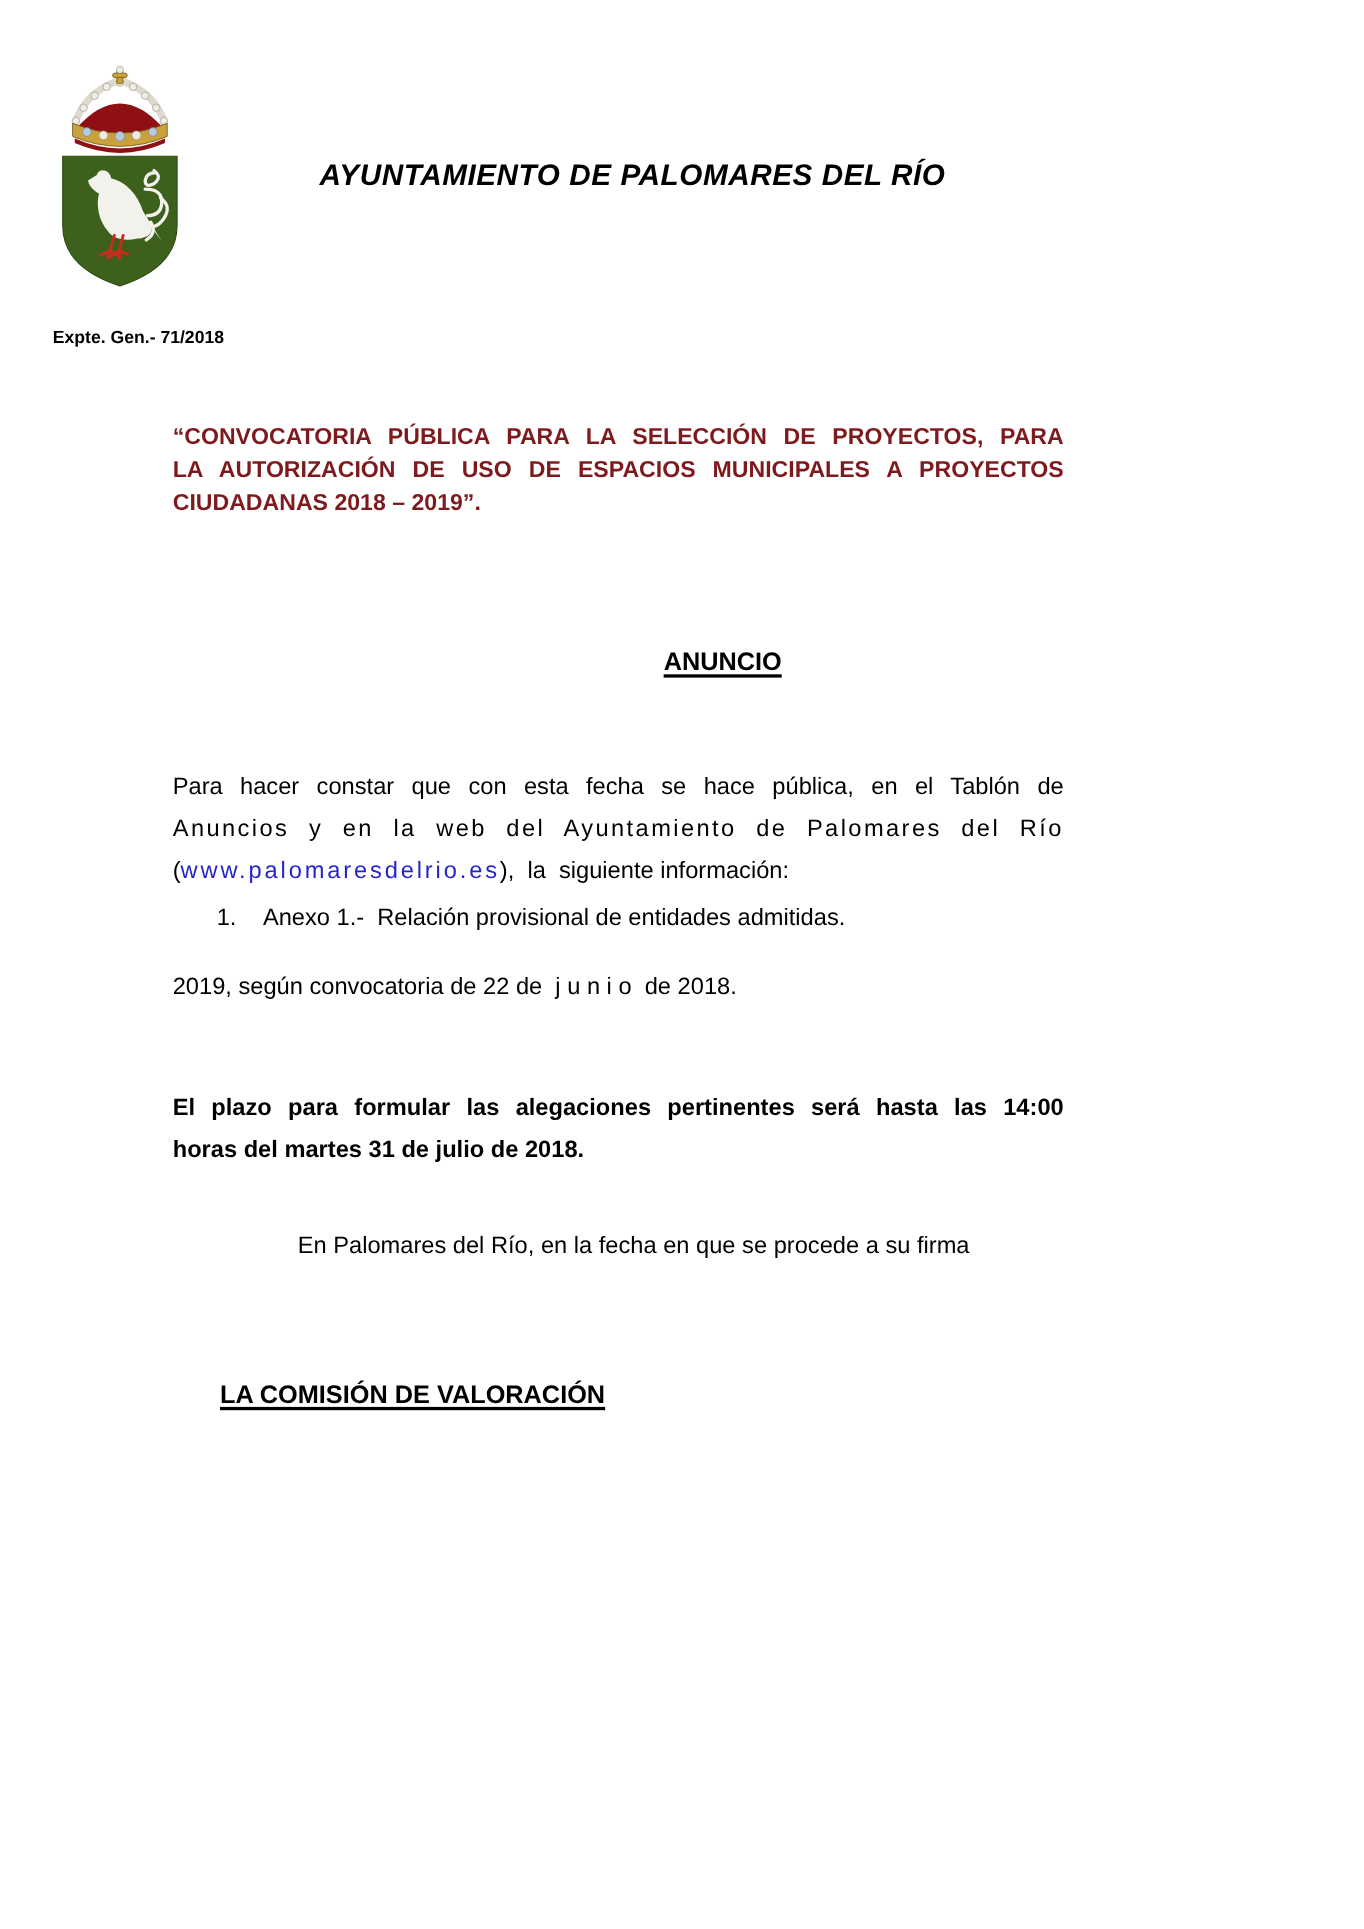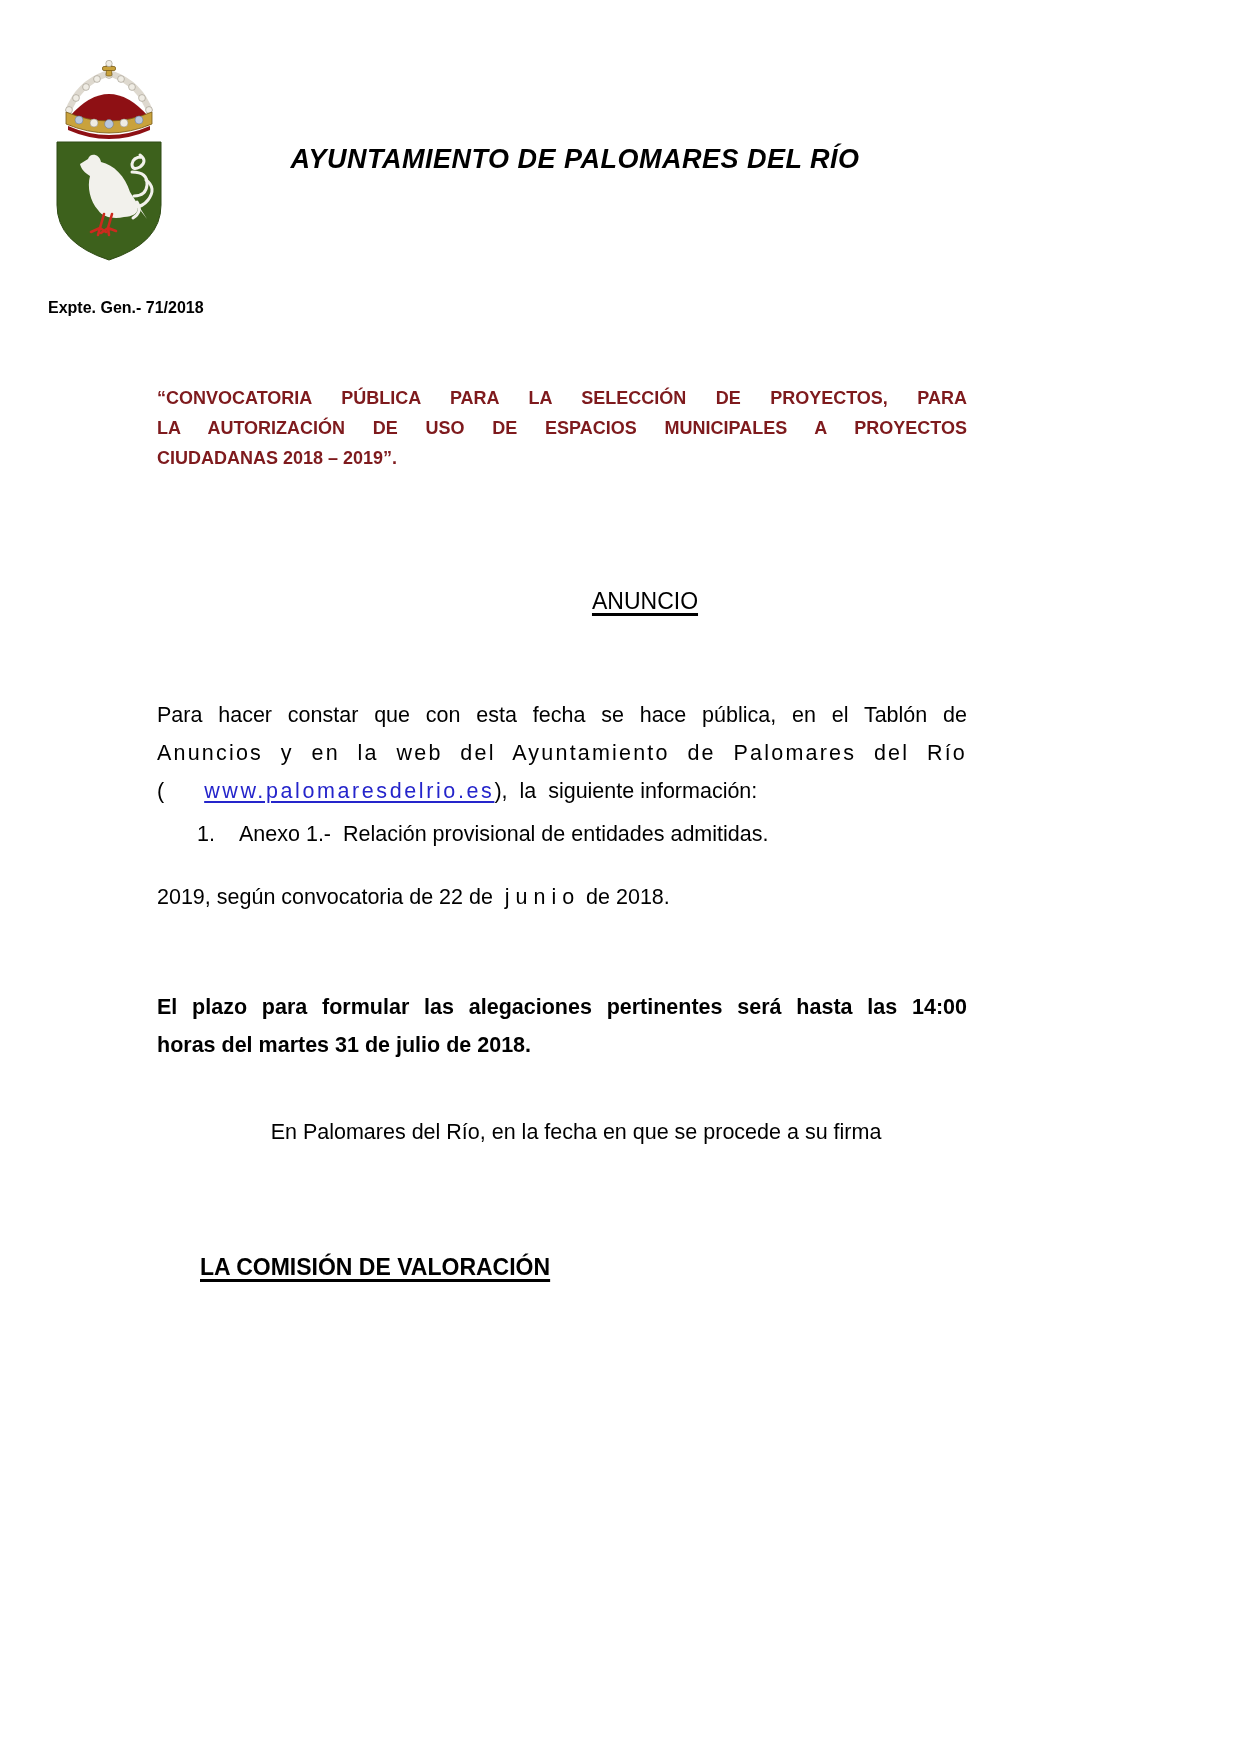--- a/index.html
+++ b/index.html
@@ -31,45 +31,44 @@
     text-align:center; font-weight:bold; font-size:27px; letter-spacing:0.5px;font-style:italic;
   }
   .file-ref {
     position:absolute; left:48px; top:299px;
     font-weight:bold; font-size:16px;
   }
 
   
   .subject {
     position:absolute; left:157px; top:383px; width:810px;
-    color:var(--subject_red); font-weight:bold; font-size:18px; line-height:30px;
+    color:var(--subject_red); font-weight:bold; font-size:21px; line-height:30px;
   }
 
   
   .line { display:block; }
   .j    { text-align:justify; text-align-last:justify; }
   .pre  { white-space:pre-wrap; }
 
   .anuncio {
-    position:absolute; left:240px; top:588px; width:810px;
-    text-align:center; font-weight:normal; font-size:23px;
+    position:absolute; left:252px; top:588px; width:810px;
+    text-align:center; font-weight:bold; font-size:23px;
     text-decoration:underline; text-underline-offset:4px; text-decoration-thickness:2.5px;
   }
 
   .intro {
     position:absolute; left:157px; top:696px; width:810px;
     font-size:21.5px; line-height:38px;
   }
   .intro .spaced { letter-spacing:2.2px; }
   .url-link {
     color:var(--link_blue);
-    text-decoration:underline; text-underline-offset:3px;
+    text-underline-offset:3px;
     letter-spacing:2.6px;
     cursor:pointer;
-    margin-left:40px;
   }
 
   .list-row {
     position:absolute; left:197px; top:822px; width:770px;
     font-size:21.5px; display:flex;
   }
   .list-num { width:42px; flex:0 0 auto; }
 
   .correspondence {
     position:absolute; left:157px; top:878px; width:810px;

